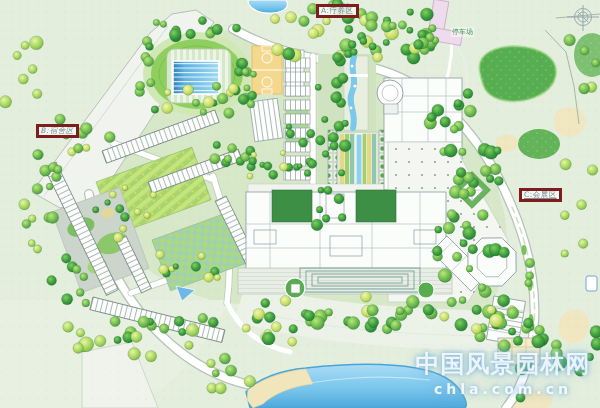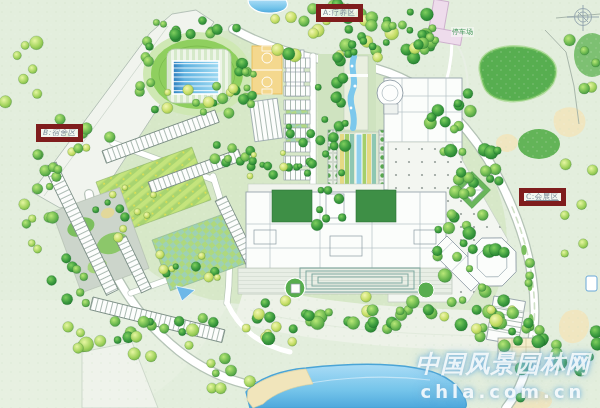--- a/index.html
+++ b/index.html
@@ -5,30 +5,30 @@
   html,body{margin:0;padding:0;background:#888;}
   #stage{position:relative;width:600px;height:408px;overflow:hidden;
          font-family:"DejaVu Sans","Liberation Sans",sans-serif;background:#dfead7;}
   #plan-svg{position:absolute;left:0;top:0;}
   .road{stroke:var(--c-road,#ffffff);}
   .roadcase{stroke:var(--c-road-edge,#a9b9ad);}
   .bld{fill:var(--c-building,#fbfdfb);stroke:var(--c-building-line,#8c9aa4);stroke-width:.8;}
   .court{fill:var(--c-court,#f4d88e);}
   .sand{fill:var(--c-sand,#f0e6c0);}
   .zone-label{position:absolute;font-size:7.5px;line-height:1.1;color:#7b8b97;
-      background:rgba(246,249,244,.85);border:5px solid #7f1d1d;padding:0 2px;
+      background:rgba(246,249,244,.85);border:3px solid #7f1d1d;padding:0 2px;
       white-space:nowrap;letter-spacing:.5px;}
   .free-label{position:absolute;font-size:7px;color:#44985a;background:rgba(250,252,248,.55);
       padding:0 1px;white-space:nowrap;}
   #watermark{position:absolute;left:408px;top:348px;width:190px;text-align:center;
       pointer-events:none;}
   #watermark .wm-title{font-size:24px;font-weight:bold;letter-spacing:1px;
       color:rgba(255,255,255,.82);
-      text-shadow:0 0 4px rgba(120,180,220,.95),0 0 9px rgba(120,180,220,.7);font-style:italic;}
-  #watermark .wm-url{font-size:18px;font-weight:bold;letter-spacing:4px;margin-top:1px;
+      text-shadow:0 0 4px rgba(120,180,220,.95),0 0 9px rgba(120,180,220,.7);}
+  #watermark .wm-url{font-size:14px;font-weight:bold;letter-spacing:4px;margin-top:1px;
       color:rgba(255,255,255,.85);
       text-shadow:0 0 4px rgba(120,180,220,.95),0 0 8px rgba(120,180,220,.7);}
 </style>
 </head>
 <body>
 
 <div id="stage">
 <svg id="plan-svg" width="600" height="408" viewBox="0 0 600 408">
   <defs>
     <radialGradient id="gTD" cx=".38" cy=".35" r=".75">

